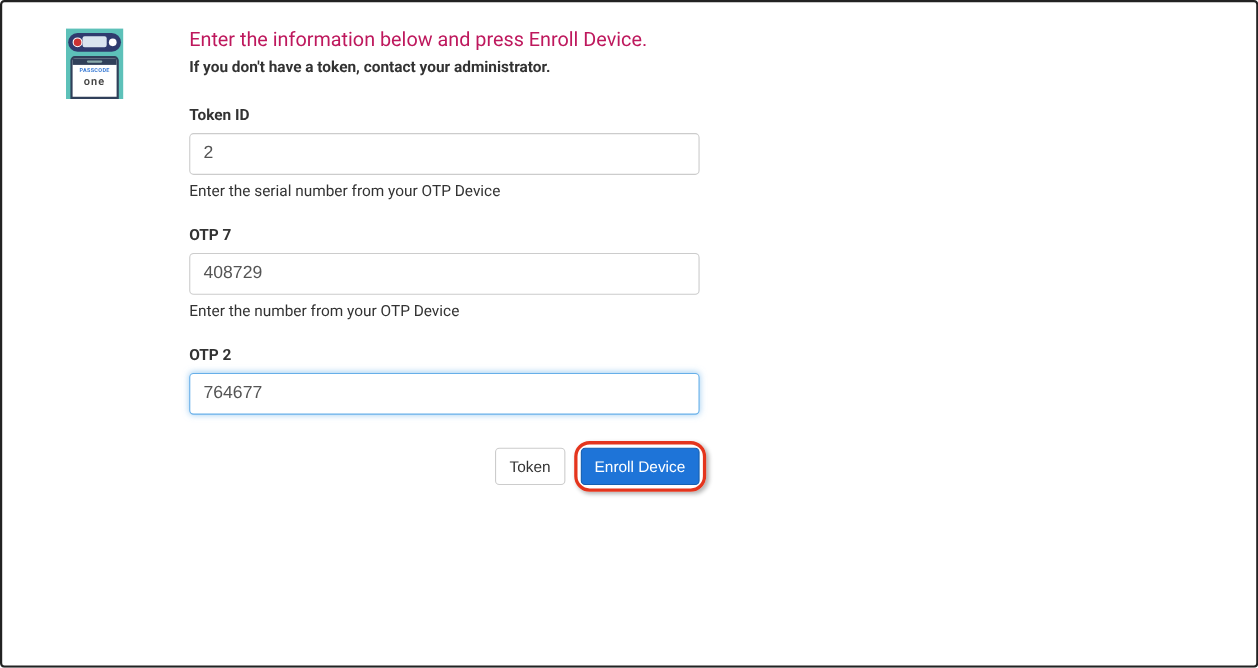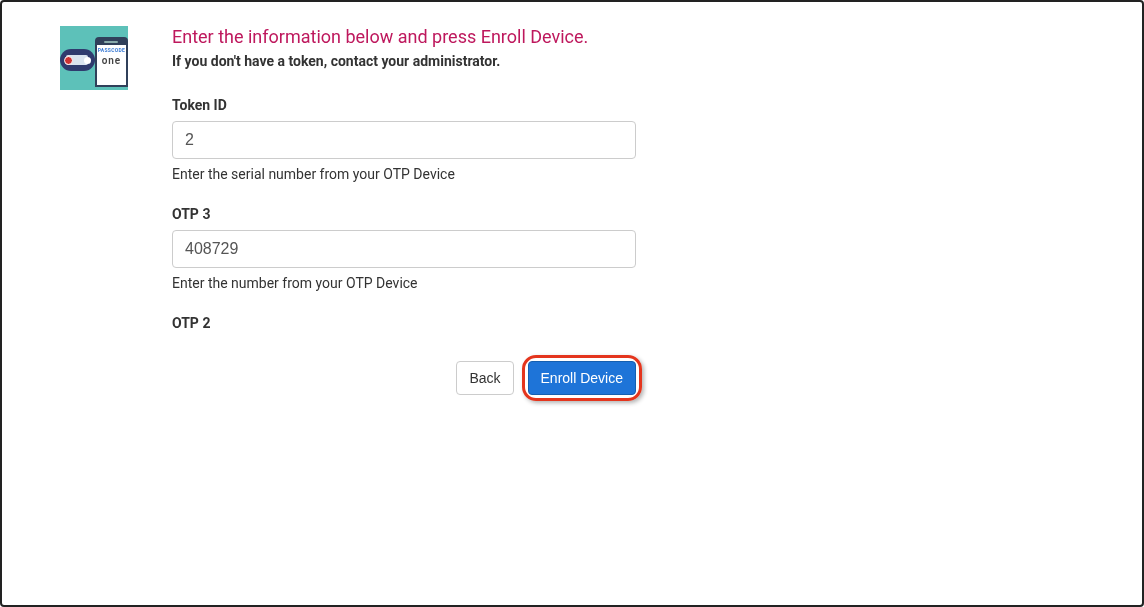--- a/index.html
+++ b/index.html
@@ -27,25 +27,25 @@
   .content-row {
     display: flex;
     align-items: flex-start;
   }
   .icon-col {
     width: 100px;
     flex: 0 0 100px;
     padding-left: 26px;
   }
   .token-illus {
-    width: 68px;
+    width: 52px;
     height: 64px;
     background: #5dc1b9;
     display: flex;
-    flex-direction: row;
+    flex-direction: column;
     align-items: center;
     padding-top: 4px;
     overflow: hidden;
   }
   .fob {
     width: 48px;
     height: 22px;
     background: #2f3b6e;
     border-radius: 11px;
     display: flex;
@@ -217,31 +217,32 @@
       <div class="intro-heading">Enter the information below and press Enroll Device.</div>
       <div class="intro-sub">If you don't have a token, contact your administrator.</div>
 
       <div class="field-group">
         <div class="field-label">Token ID</div>
         <input type="text" class="text-input" value="2" style="">
         <div class="field-hint">Enter the serial number from your OTP Device</div>
       </div>
 
       <div class="field-group">
-        <div class="field-label">OTP 3</div>
+        <div class="field-label">OTP 7</div>
         <input type="text" class="text-input" value="408729" style="">
         <div class="field-hint">Enter the number from your OTP Device</div>
       </div>
 
       <div class="field-group">
         <div class="field-label">OTP 2</div>
+        <input type="text" class="text-input focused" value="764677" style="">
       </div>
 
       <div class="button-row">
-        <button class="btn btn-default">Back</button>
+        <button class="btn btn-default">Token</button>
         <span class="highlight-box">
           <button class="btn btn-primary">Enroll Device</button>
         </span>
       </div>
 
     </div>
 
   </div>
 
 </div>

